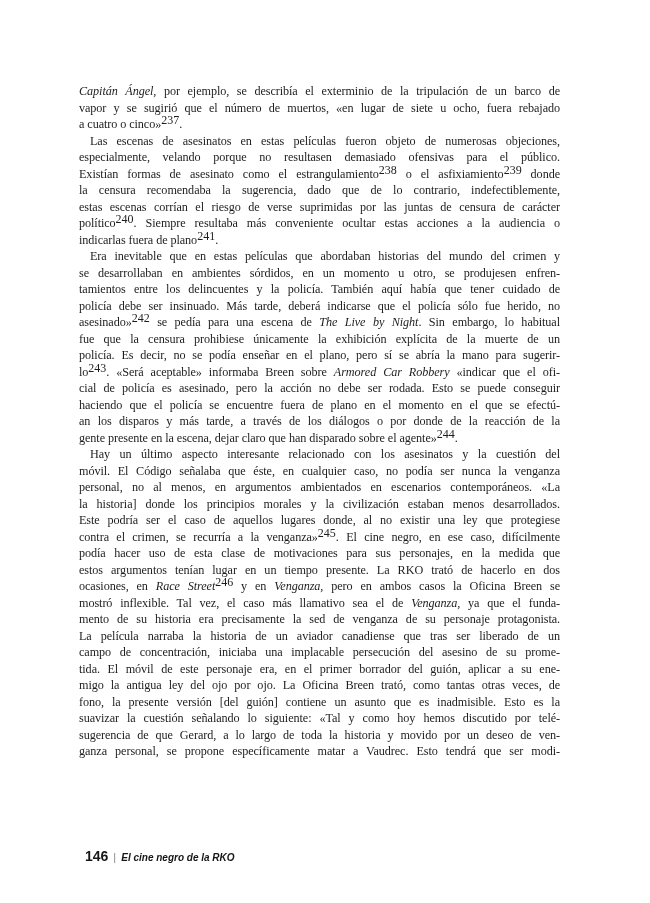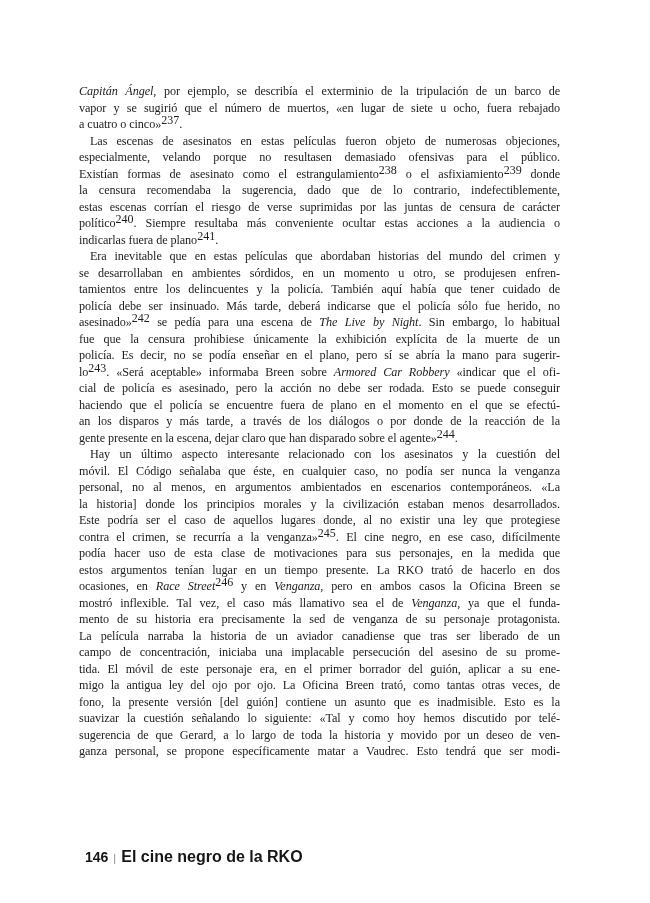--- a/index.html
+++ b/index.html
@@ -71,22 +71,23 @@
     font-size: 14px;
     font-weight: 700;
   }
   .sep {
     font-size: 11px;
     font-weight: 400;
     color: #8a8a8a;
     margin: 0 5px;
   }
   .booktitle {
-    font-size: 16px;
+    font-size: 10px;
     font-weight: 700;
+    font-style: italic;
   }
 </style>
 </head>
 <body>
 
 <div class="page">
   <div class="text-block">
       <div class="paragraph">
         <div class="line"><span class="it">Capitán Ángel,</span><span> por ejemplo, se describía el exterminio de la tripulación de un barco de</span></div>
         <div class="line"><span>vapor y se sugirió que el número de muertos, «en lugar de siete u ocho, fuera rebajado</span></div>

